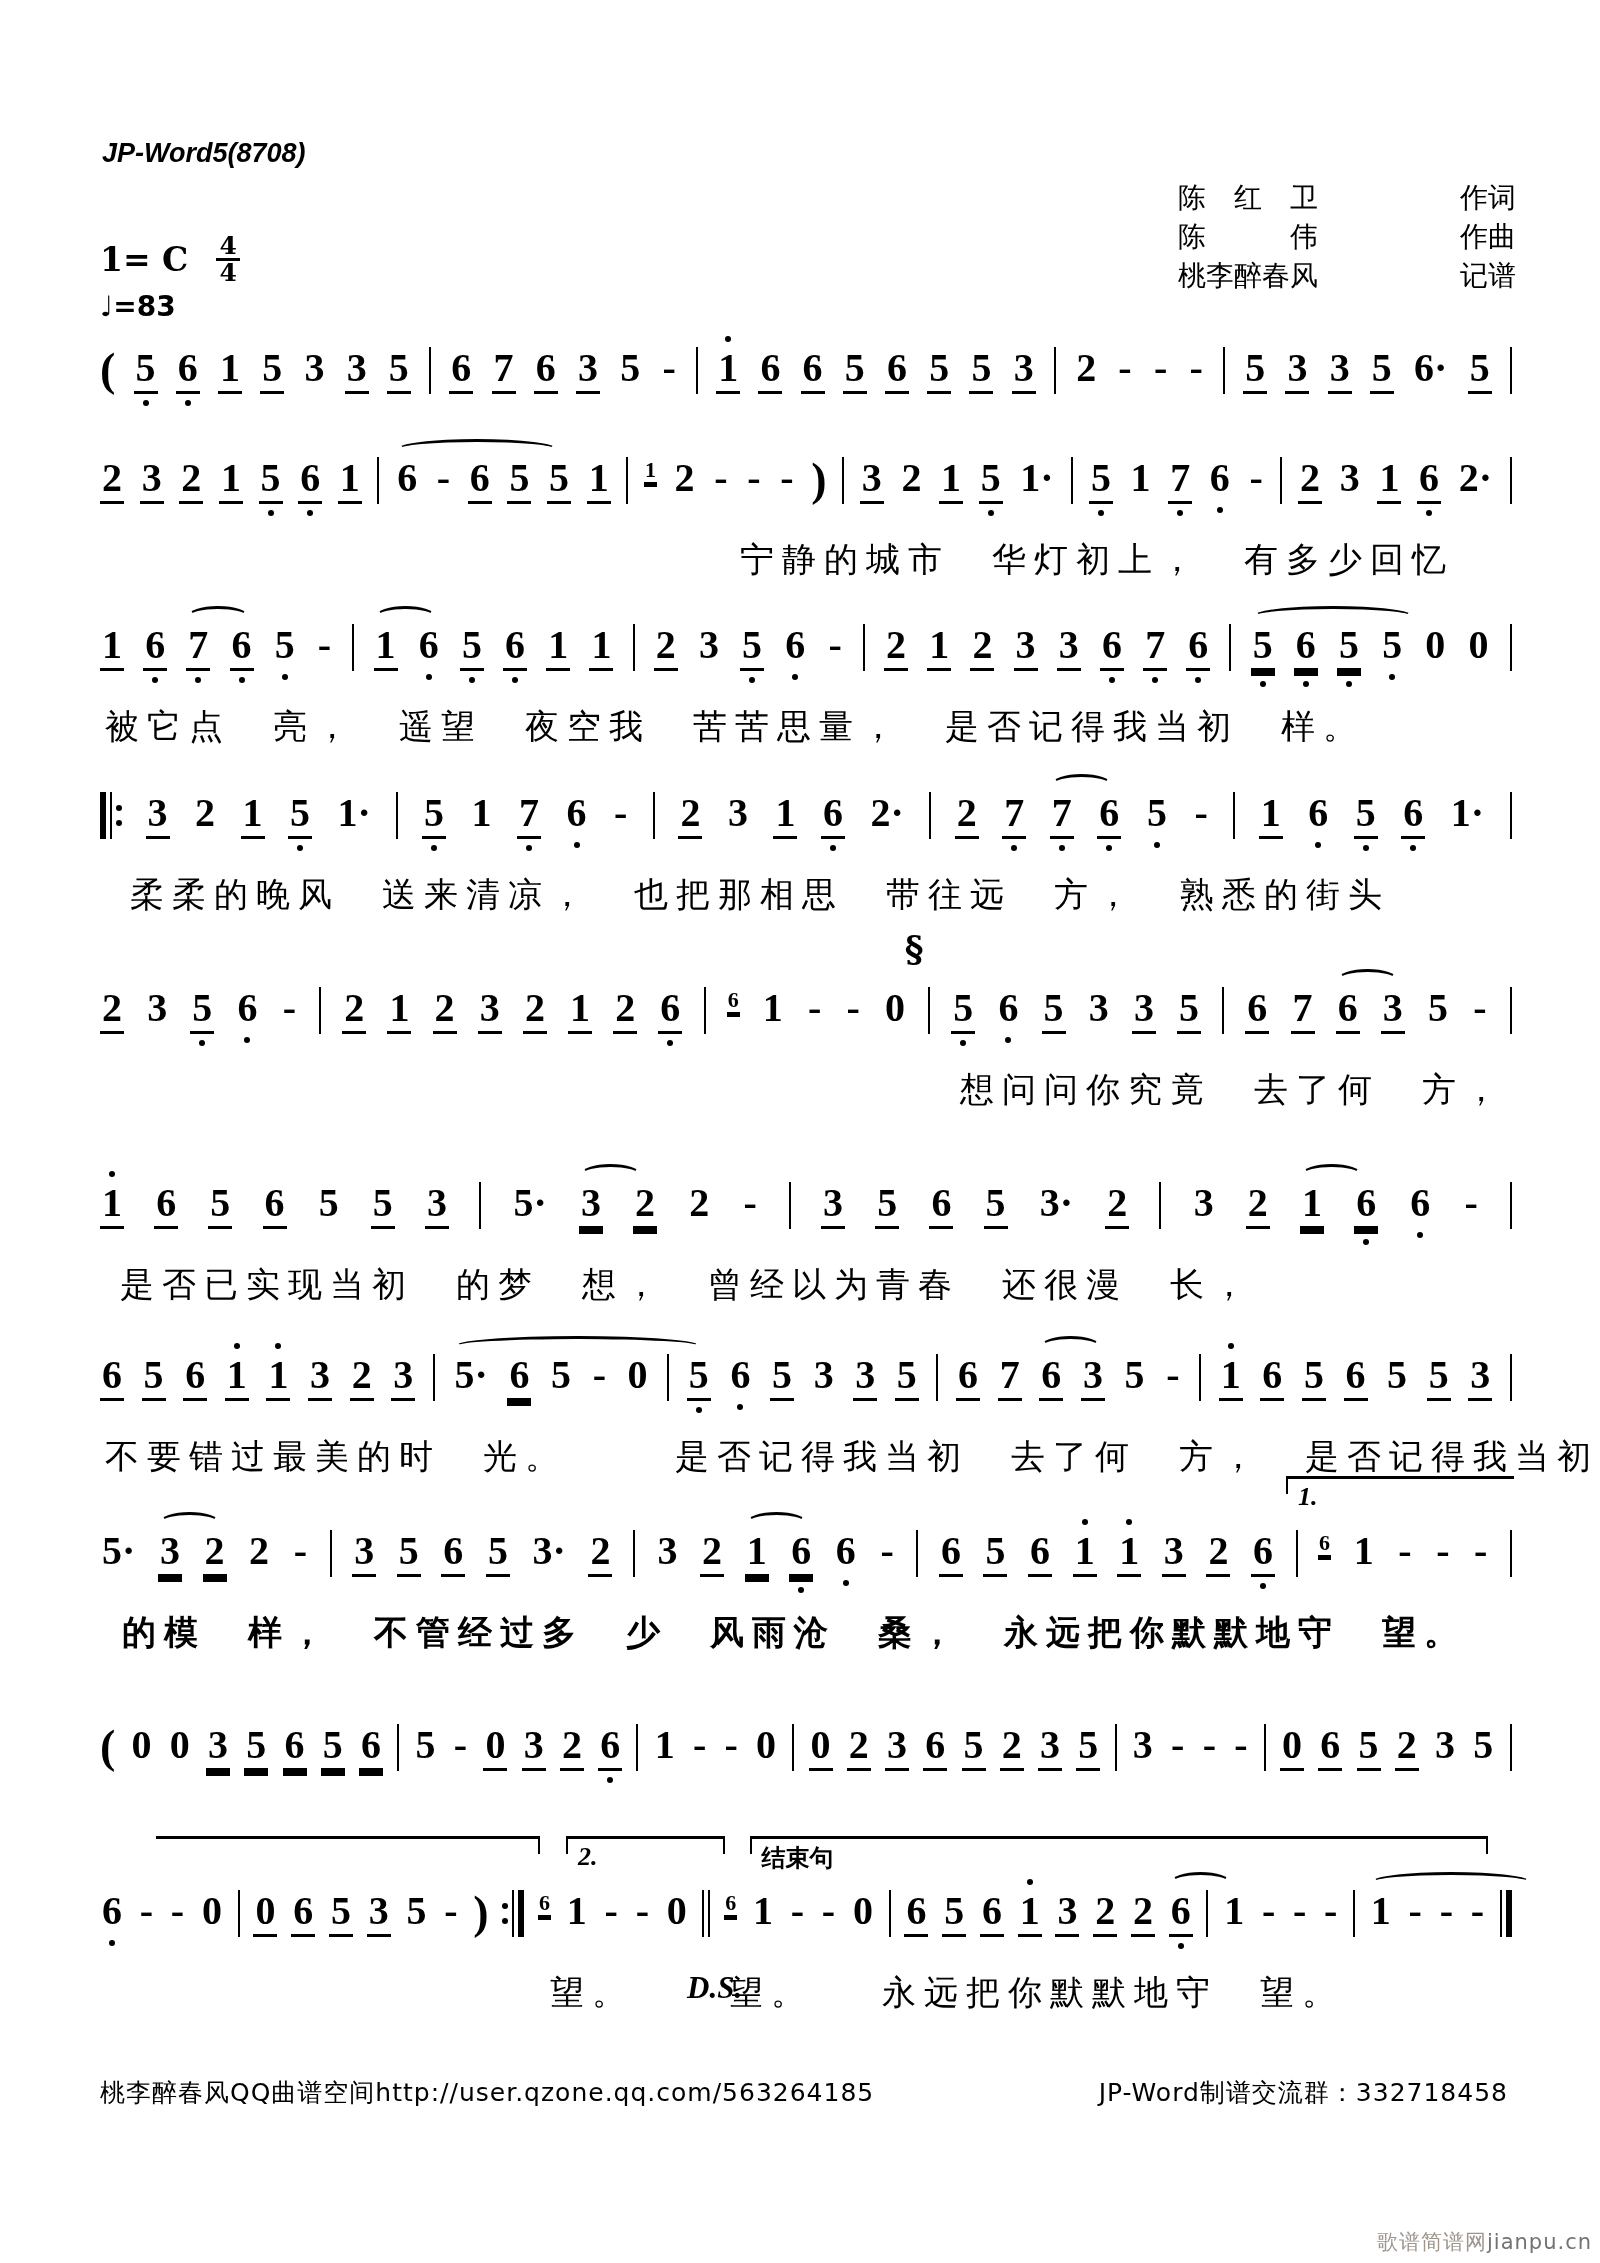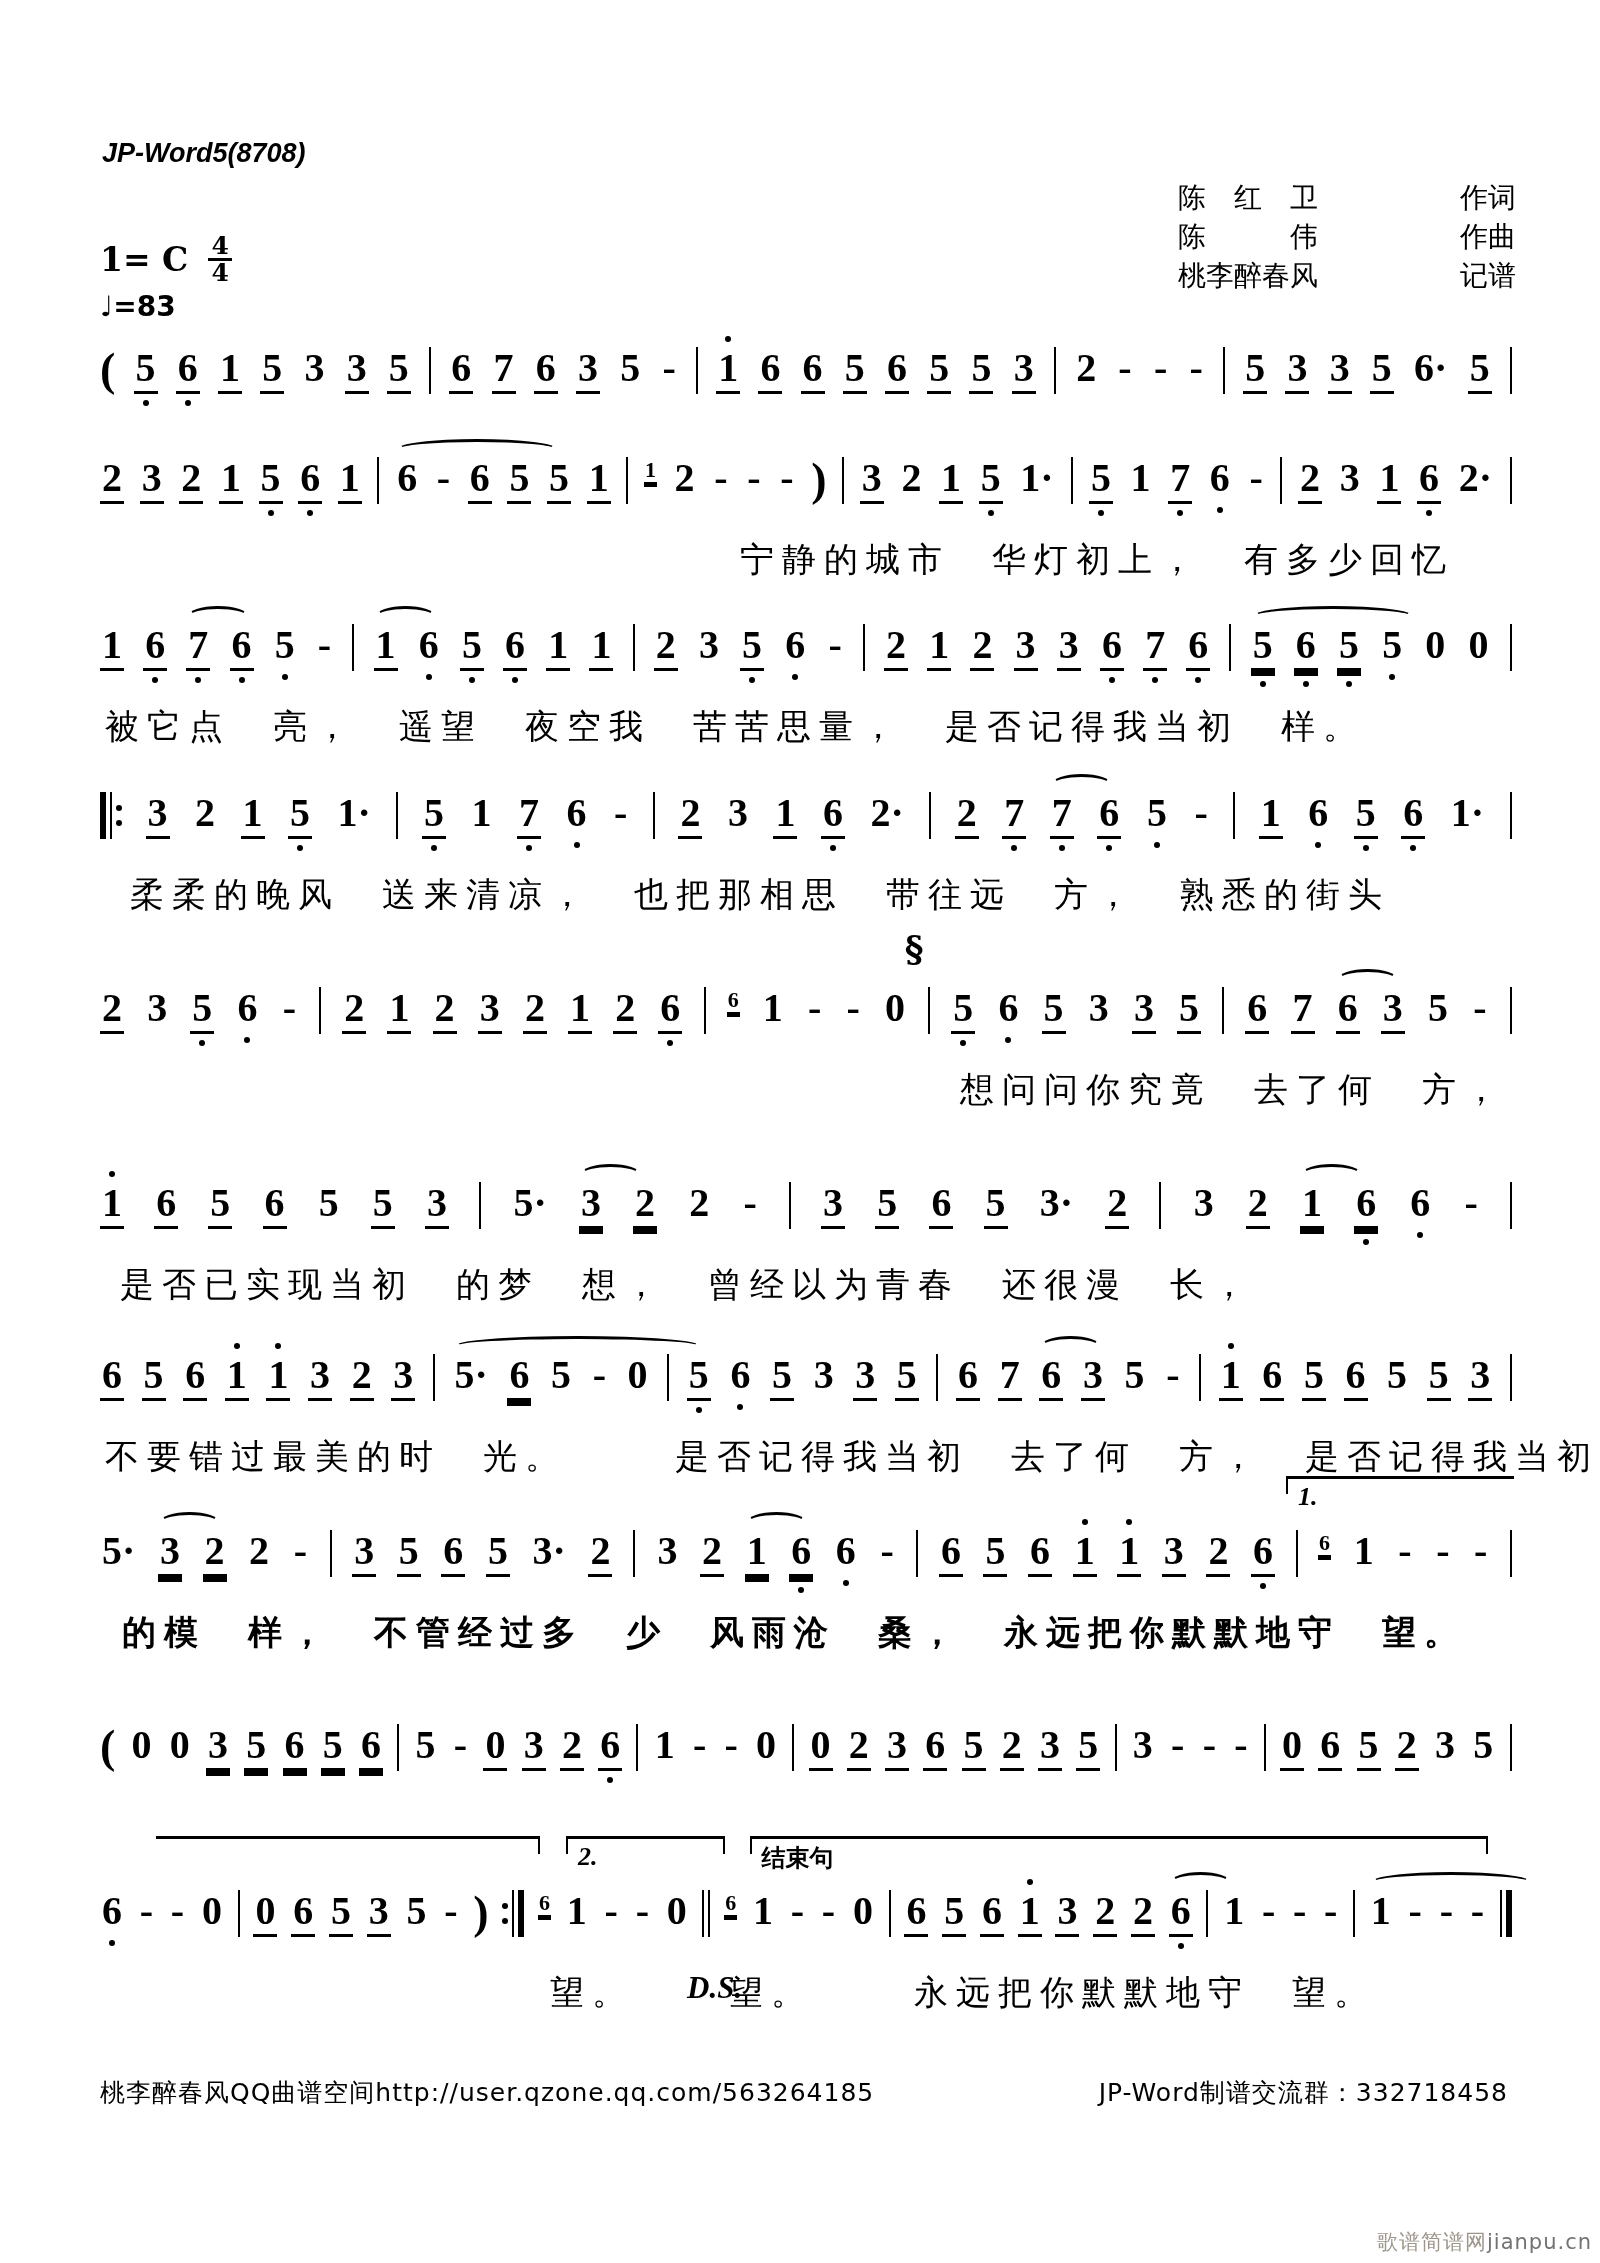--- a/index.html
+++ b/index.html
@@ -6,21 +6,21 @@
   .page{position:relative;width:1600px;height:2263px;margin:0 auto;background:#fff;color:#000;
         font-family:"DejaVu Serif",serif;overflow:hidden}
   .software{position:absolute;left:102px;top:138px;font:italic 700 27px "Liberation Sans",sans-serif}
   .title{position:absolute;left:0;right:0;top:114px;margin:0;text-align:center;
          font:700 62px "DejaVu Serif",serif;letter-spacing:4px}
   .singer{position:absolute;left:0;right:120px;top:248px;text-align:center;
           font:27px "DejaVu Serif",serif;letter-spacing:3px}
   .credits{position:absolute;left:1178px;top:178px;width:338px;font:28px "DejaVu Serif",serif}
   .credits .row{display:flex;justify-content:space-between;line-height:39px}
   .keysig{position:absolute;left:100px;top:234px;font:700 33px "DejaVu Serif",serif;
-          display:flex;align-items:center;gap:20px}
+          display:flex;align-items:center;gap:28px}
   .frac{display:inline-flex;flex-direction:column;align-items:center;font-size:25px;line-height:24px;font-weight:700}
   .frac .top{border-bottom:3px solid #000;padding:0 3px}
   .tempo{position:absolute;left:100px;top:290px;font:700 28px "DejaVu Sans",sans-serif}
 
   .mline{position:absolute;left:100px;width:1412px}
   .notes{display:flex;justify-content:space-between;align-items:flex-start;height:66px}
   .note{position:relative;font:700 40px "Liberation Serif",serif;line-height:46px;padding:0 2px;white-space:nowrap}
   .u1{border-bottom:3px solid #000}
   .u2{border-bottom:3px solid #000;box-shadow:0 5px 0 #000}
   .lo::after{content:"";position:absolute;bottom:-12px;left:50%;transform:translateX(-50%);
@@ -641,21 +641,21 @@
           <span class="note dash">-</span>
           <span class="bl">
             <i></i>
             <i class="thick"></i>
           </span>
         </div>
         <div class="lyrics">
           <span style="left: 450px;">望。</span>
           <span class="ds" style="left: 587px;">D.S.</span>
           <span style="left: 629px;">望。</span>
-          <span style="left: 814px; text-align: right;">永远把你默默地守　望。</span>
+          <span style="left: 782px; text-align: right;">永远把你默默地守　望。</span>
         </div>
       </div>
     </div>
 
   <div class="footer-left">桃李醉春风QQ曲谱空间http://user.qzone.qq.com/563264185</div>
   <div class="footer-right">JP-Word制谱交流群：332718458</div>
   <div class="watermark">
     <span style="color: rgb(158, 150, 140);">歌谱简谱网</span><span style="color: #737373;">jianpu.cn</span>
   </div>
 </div>

